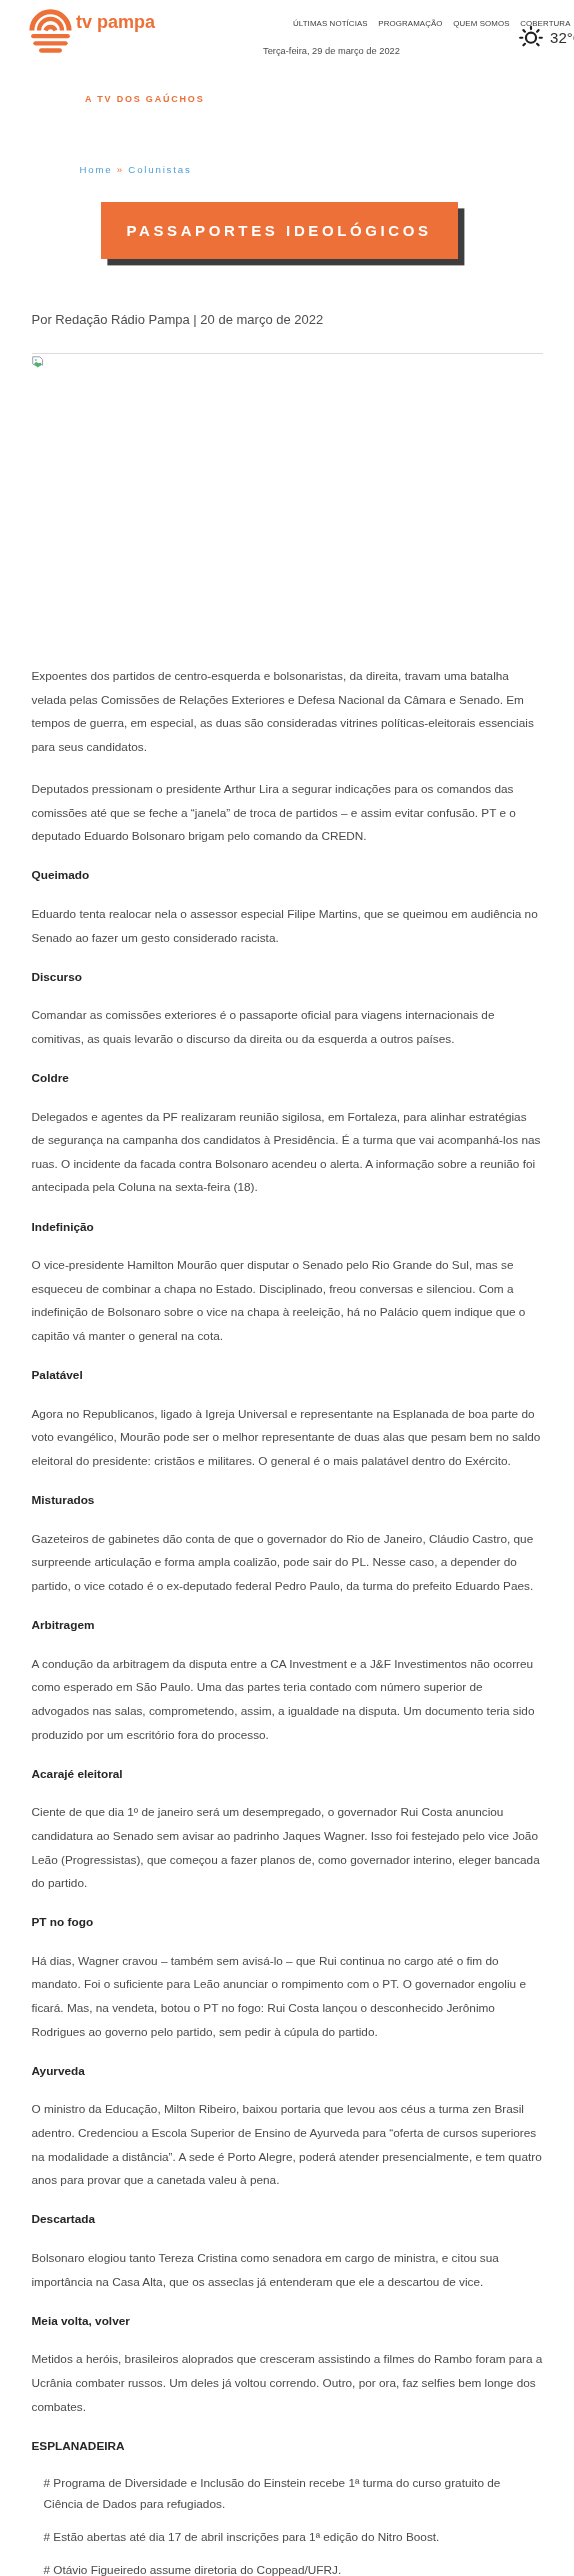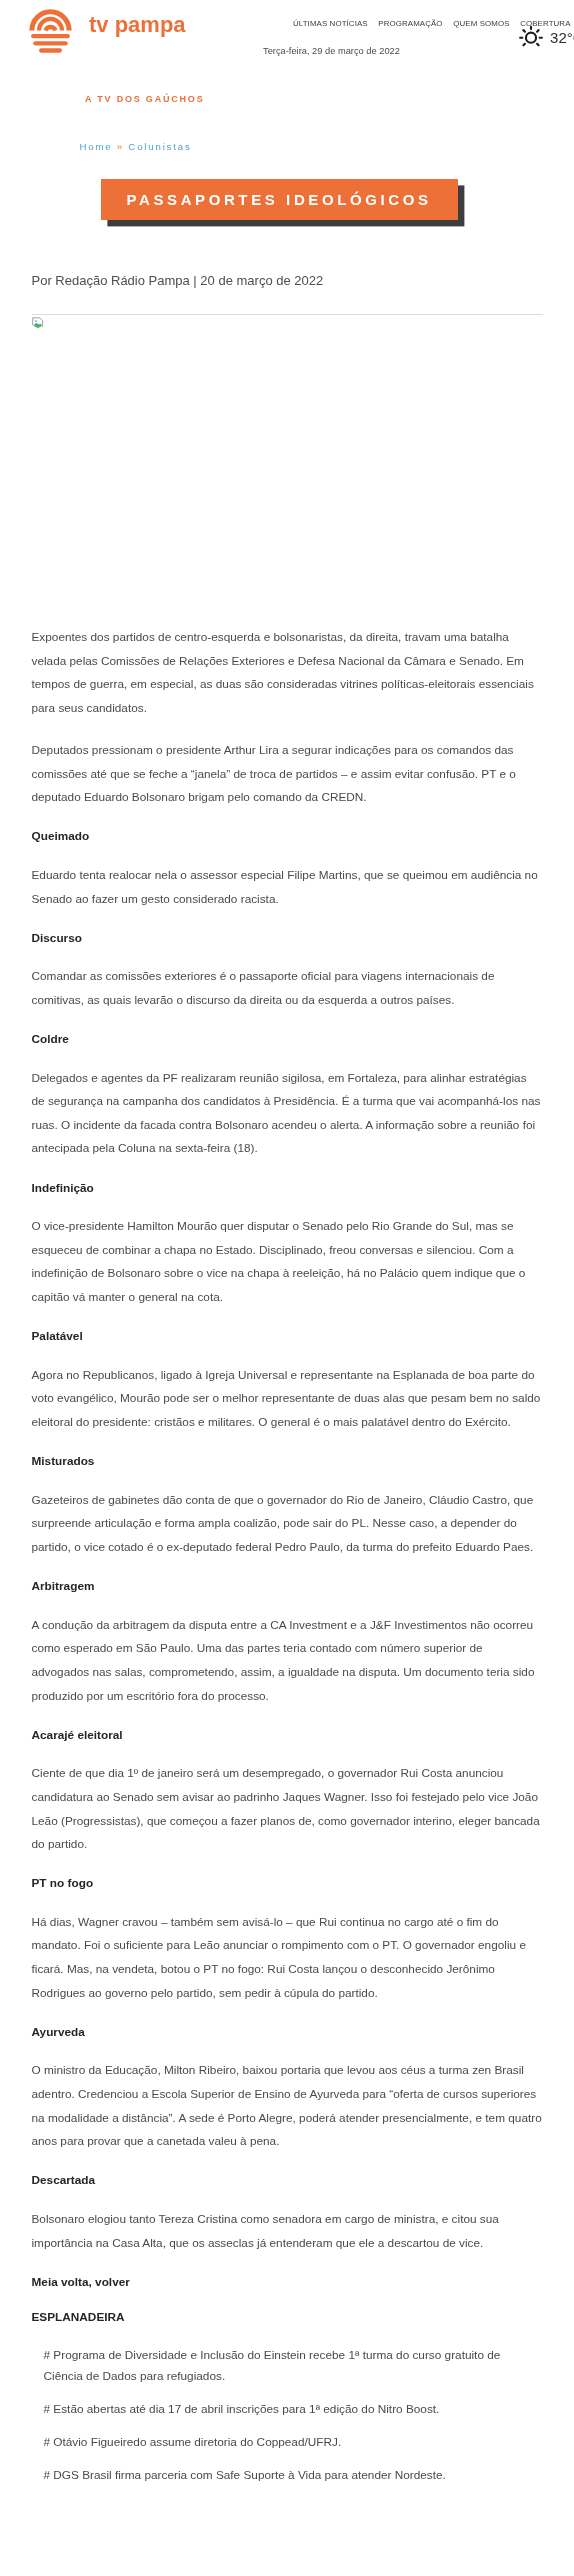--- a/index.html
+++ b/index.html
@@ -3,40 +3,40 @@
 <meta charset="utf-8">
 <style>
   html,body{margin:0;padding:0;}
   body{
     width:574px;height:2576px;overflow:hidden;position:relative;
     background:#ffffff;font-family:"Liberation Sans",sans-serif;color:#4a4a4a;
   }
   
   .header{position:relative;height:64px;background:#fff;}
   .logo{position:absolute;left:29px;top:2.9px;display:block;text-decoration:none;}
-  .brand-text{position:absolute;left:89px;top:11.5px;font-size:22px;font-weight:bold;
+  .brand-text{position:absolute;left:76px;top:11.5px;font-size:18px;font-weight:bold;
     letter-spacing:0px;color:#ED7038;white-space:nowrap;}
   .tagline{position:absolute;left:85px;top:46px;font-size:9px;font-weight:bold;
     letter-spacing:1.8px;color:#ED7038;white-space:nowrap;margin-top:48px;}
   .main-nav{position:absolute;left:293px;top:15.7px;white-space:nowrap;}
   .main-nav .nav-item{display:inline-block;margin-right:10.7px;font-size:7.9px;
     color:#3b3b3b;text-decoration:none;letter-spacing:0.1px;}
   .header-date{position:absolute;left:263px;top:46px;font-size:9.3px;color:#4c4c4c;white-space:nowrap;}
   .weather{position:absolute;left:518px;top:24px;white-space:nowrap;}
   .weather svg{vertical-align:middle;}
   .weather-temp{display:inline-block;vertical-align:middle;margin-left:2.9px;
     font-size:15px;color:#2e2e2e;}
   
   .container{padding:0 31.5px;}
-  .breadcrumb{margin-top:77px;font-size:9.7px;letter-spacing:1.8px;padding-left:48px;}
+  .breadcrumb{margin-top:100px;font-size:9.7px;letter-spacing:1.8px;padding-left:48px;}
   .breadcrumb a{color:#4E9FD4;text-decoration:none;}
   .crumb-sep{color:#ED7038;padding:0 4.3px;}
   .title-row{margin-top:27px;}
   .post-title{display:inline-block;margin-left:69px;background:#ED7038;color:#ffffff;
-    padding:12px 26px;font-size:15px;font-weight:bold;letter-spacing:3.6px;
+    padding:20px 26px;font-size:15px;font-weight:bold;letter-spacing:3.6px;
     box-shadow:6.4px 6.4px 0 #3D3D3D;white-space:nowrap;}
   .byline{margin-top:53px;font-size:13px;color:#4e4e4e;}
   .img-placeholder{margin-top:26px;height:311px;border-top:0.7px solid #dcdcdc;}
   .img-placeholder svg{margin-top:2.1px;display:block;}
   
   .article-body{font-size:11.8px;line-height:23.6px;color:#4a4a4a;}
   .article-body p{margin:0 0 18.6px 0;max-width:514px;}
   .article-body h3{margin:0 0 18.6px 0;font-size:11.8px;line-height:17px;color:#262626;
     font-weight:bold;}
   .article-body p.esp-item{margin:12px;line-height:21px;}
@@ -123,20 +123,21 @@
       <p>A condução da arbitragem da disputa entre a CA Investment e a J&amp;F Investimentos não ocorreu como esperado em São Paulo. Uma das partes teria contado com número superior de advogados nas salas, comprometendo, assim, a igualdade na disputa. Um documento teria sido produzido por um escritório fora do processo.</p>
       <h3>Acarajé eleitoral</h3>
       <p>Ciente de que dia 1º de janeiro será um desempregado, o governador Rui Costa anunciou candidatura ao Senado sem avisar ao padrinho Jaques Wagner. Isso foi festejado pelo vice João Leão (Progressistas), que começou a fazer planos de, como governador interino, eleger bancada do partido.</p>
       <h3>PT no fogo</h3>
       <p>Há dias, Wagner cravou – também sem avisá-lo – que Rui continua no cargo até o fim do mandato. Foi o suficiente para Leão anunciar o rompimento com o PT. O governador engoliu e ficará. Mas, na vendeta, botou o PT no fogo: Rui Costa lançou o desconhecido Jerônimo Rodrigues ao governo pelo partido, sem pedir à cúpula do partido.</p>
       <h3>Ayurveda</h3>
       <p>O ministro da Educação, Milton Ribeiro, baixou portaria que levou aos céus a turma zen Brasil adentro. Credenciou a Escola Superior de Ensino de Ayurveda para “oferta de cursos superiores na modalidade a distância”. A sede é Porto Alegre, poderá atender presencialmente, e tem quatro anos para provar que a canetada valeu à pena.</p>
       <h3>Descartada</h3>
       <p>Bolsonaro elogiou tanto Tereza Cristina como senadora em cargo de ministra, e citou sua importância na Casa Alta, que os asseclas já entenderam que ele a descartou de vice.</p>
       <h3>Meia volta, volver</h3>
+      <p>Metidos a heróis, brasileiros aloprados que cresceram assistindo a filmes do Rambo foram para a Ucrânia combater russos. Um deles já voltou correndo. Outro, por ora, faz selfies bem longe dos combates.</p>
       <h3>ESPLANADEIRA</h3>
       <p class="esp-item"># Programa de Diversidade e Inclusão do Einstein recebe 1ª turma do curso gratuito de Ciência de Dados para refugiados.</p>
       <p class="esp-item"># Estão abertas até dia 17 de abril inscrições para 1ª edição do Nitro Boost.</p>
       <p class="esp-item"># Otávio Figueiredo assume diretoria do Coppead/UFRJ.</p>
       <p class="esp-item"># DGS Brasil firma parceria com Safe Suporte à Vida para atender Nordeste.</p>
     </div>
 
 </div>
 
 

